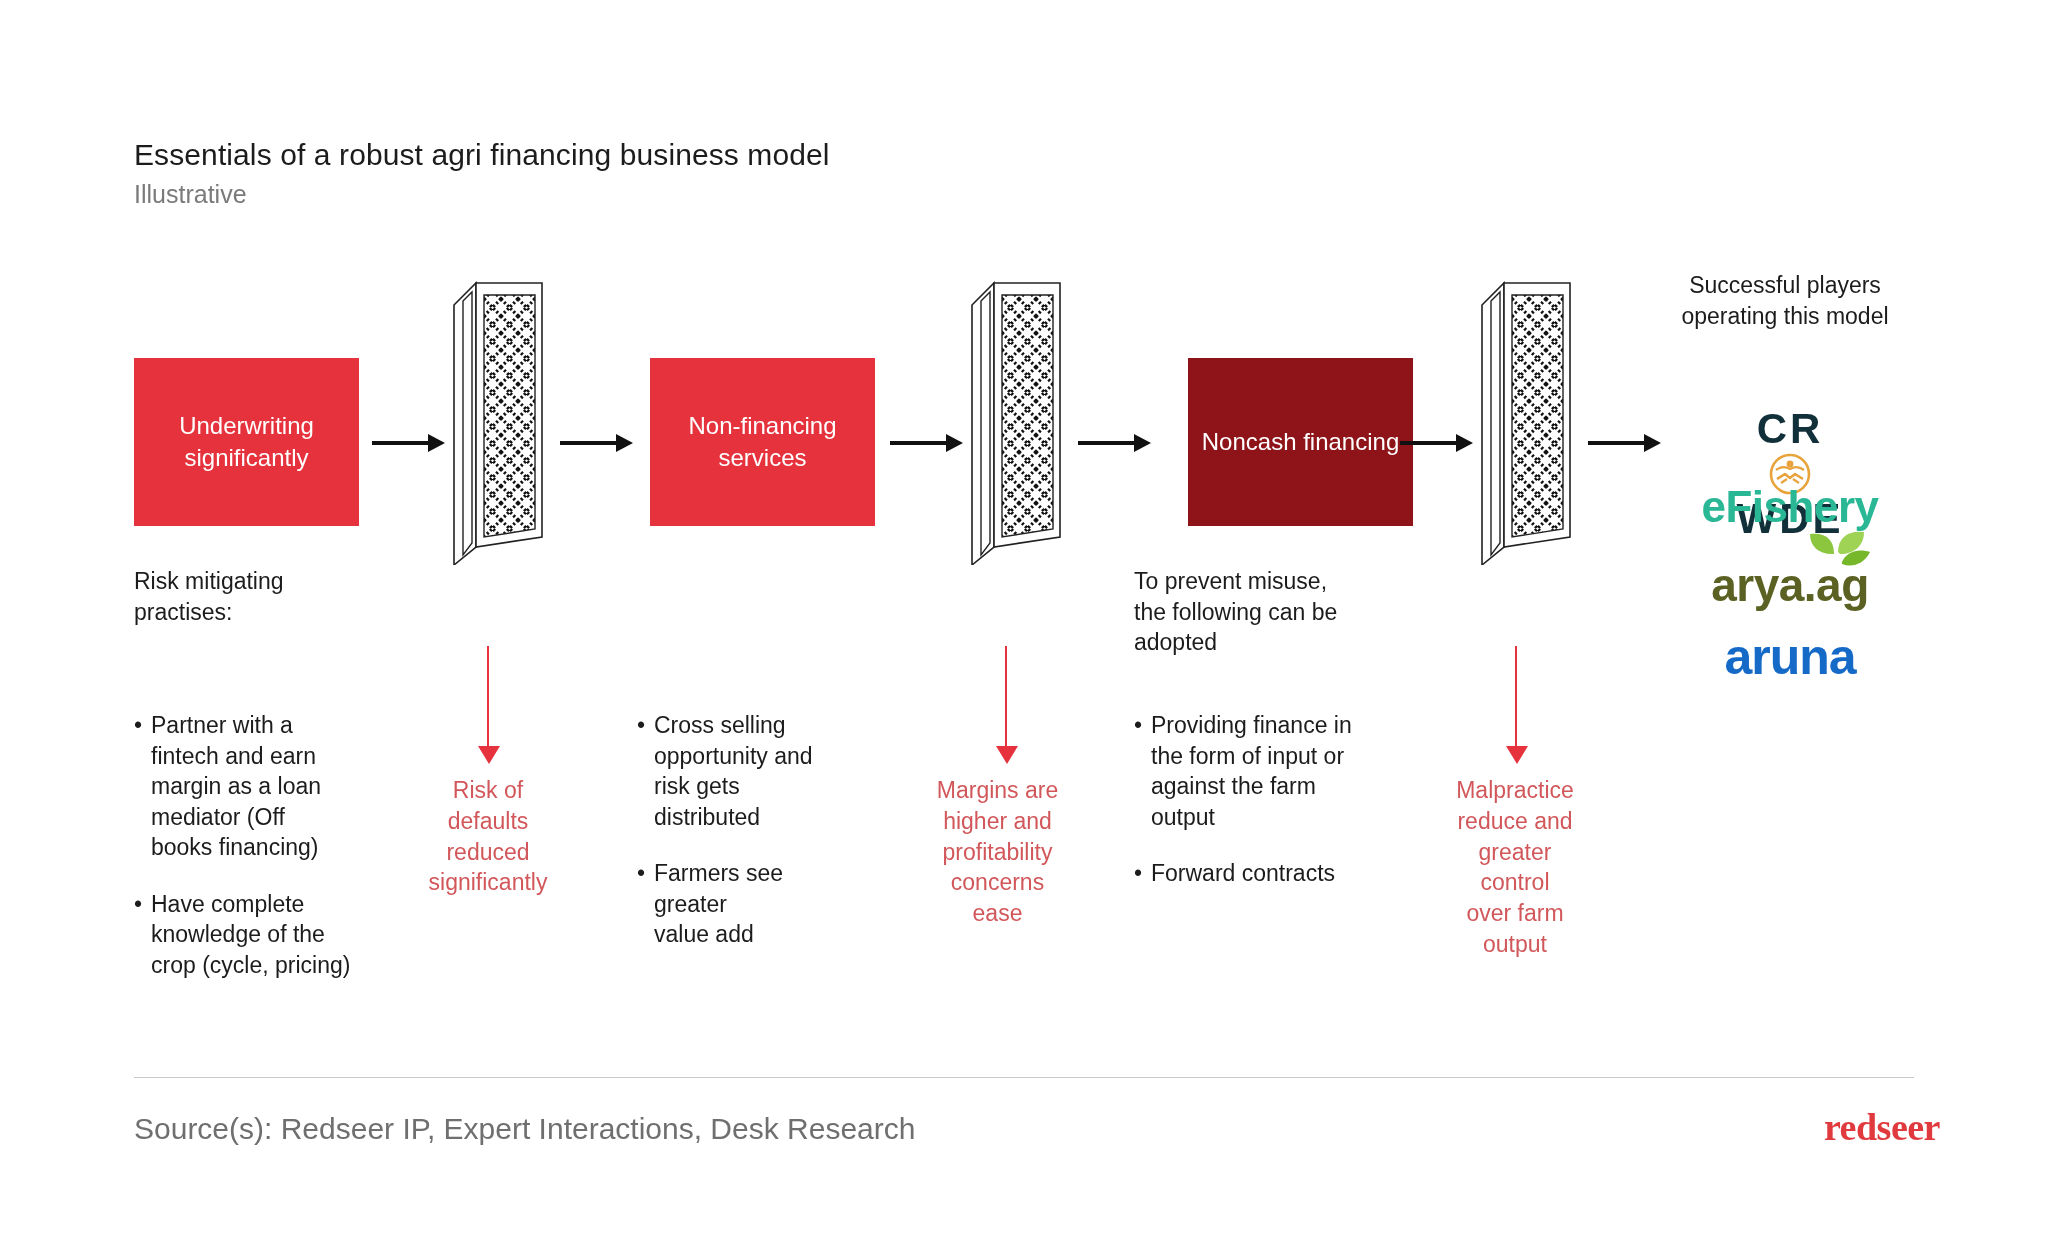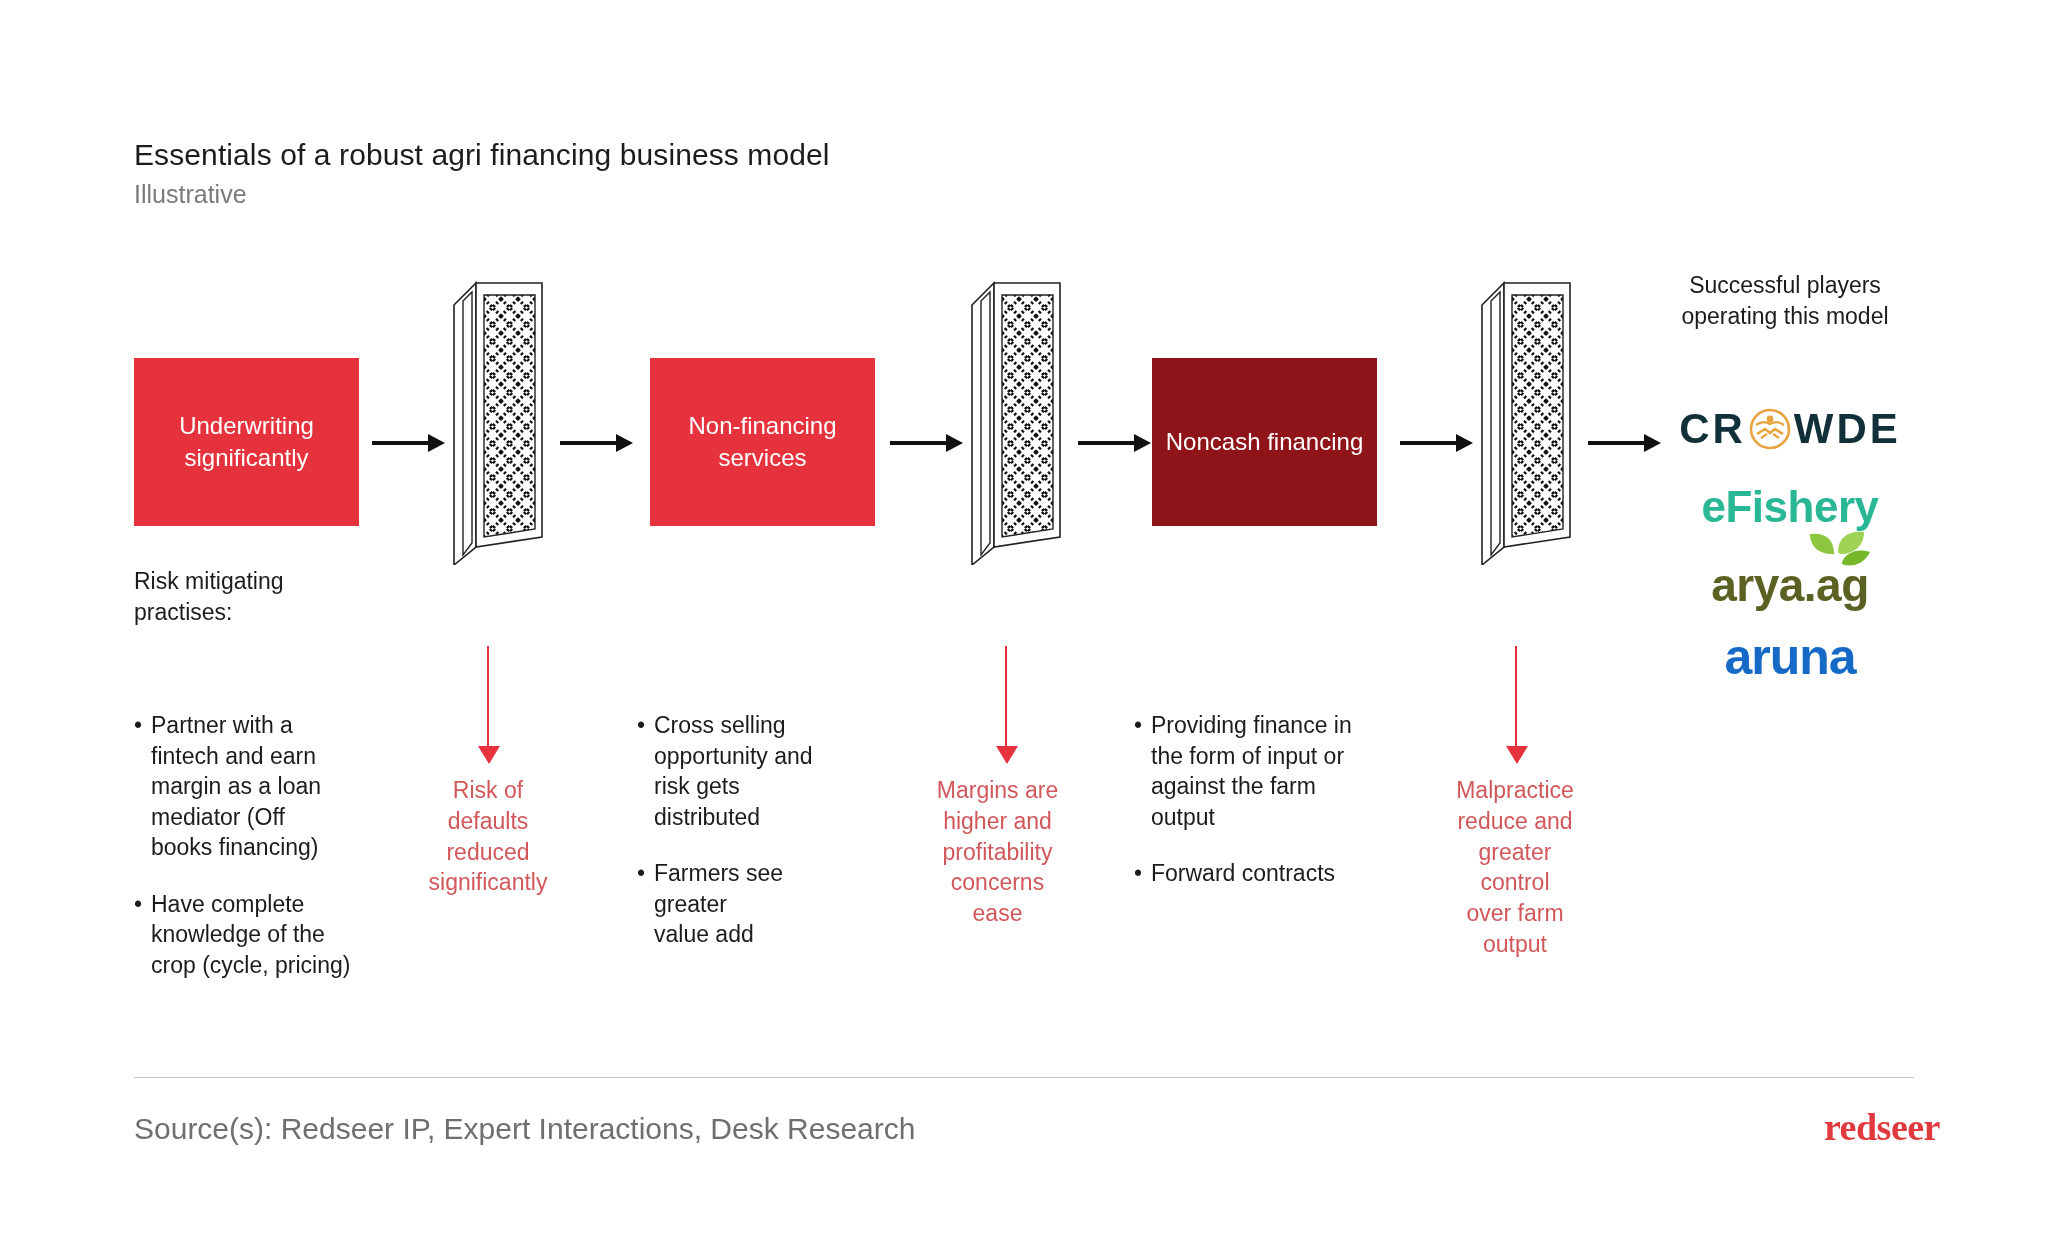--- a/index.html
+++ b/index.html
@@ -28,21 +28,21 @@
   
   .stage-box{
     position:absolute;
     width:225px;height:168px;
     display:flex;align-items:center;justify-content:center;
     text-align:center;
     color:#ffffff;font-size:24px;line-height:1.32;
     box-sizing:border-box;padding:4px 8px;
   }
   .stage-box.light{background:#e5323c;}
-  .stage-box.dark{background:#8e1419;}
+  .stage-box.dark{background:#8e1419;margin-left:36px;}
 
   
   .arrow{position:absolute;height:18px;}
   .arrow .shaft{
     position:absolute;left:0;top:7px;height:4px;background:#111;
   }
   .arrow .head{
     position:absolute;top:0;width:0;height:0;
     border-top:9px solid transparent;
     border-bottom:9px solid transparent;
@@ -90,21 +90,21 @@
     position:absolute;
     font-size:23px;line-height:1.34;color:#1c1c1c;
     text-align:center;white-space:pre-line;
   }
   .logo{position:absolute;text-align:center;}
 
   .logo-crowde{
     font-family:"Liberation Sans", sans-serif;
     font-size:42px;font-weight:700;color:#12303a;
     letter-spacing:3px;white-space:nowrap;
-    display:flex;align-items:center;justify-content:center;
+    display:flex;align-items:center;justify-content:center;flex-direction:column;
   }
   .crowde-o{
     display:inline-block;width:42px;height:42px;margin:0 3px;
     position:relative;
   }
   .logo-efishery{
     font-size:44px;font-weight:700;color:#2ab795;white-space:nowrap;
     letter-spacing:-.5px;
   }
   .logo-arya{
@@ -277,20 +277,23 @@
       <polygon points="13,36 22,27 22,278 13,290" fill="#fff" stroke="#222" stroke-width="1.4"></polygon>
       <polygon points="34,30 85,30 85,264 34,272" fill="url(#mesh3)" stroke="#222" stroke-width="1.4"></polygon>
     </svg>
   </div>
 
   <div class="arrow" style="left:1588px;top:434px;width:73px;">
     <div class="shaft" style="width:56px;"></div>
     <div class="head" style="left:56px;"></div>
   </div>
 
+  <div class="col-intro" style="left:1134px;top:566px;width:290px;">To prevent misuse,
+the following can be
+adopted</div>
 
   <div class="bullets" style="left:1134px;top:710px;width:290px;">
     <div class="bullet">
       <span class="dot">•</span>
       <span class="btxt">Providing finance in
 the form of input or
 against the farm
 output</span>
     </div>
     <div class="bullet">

